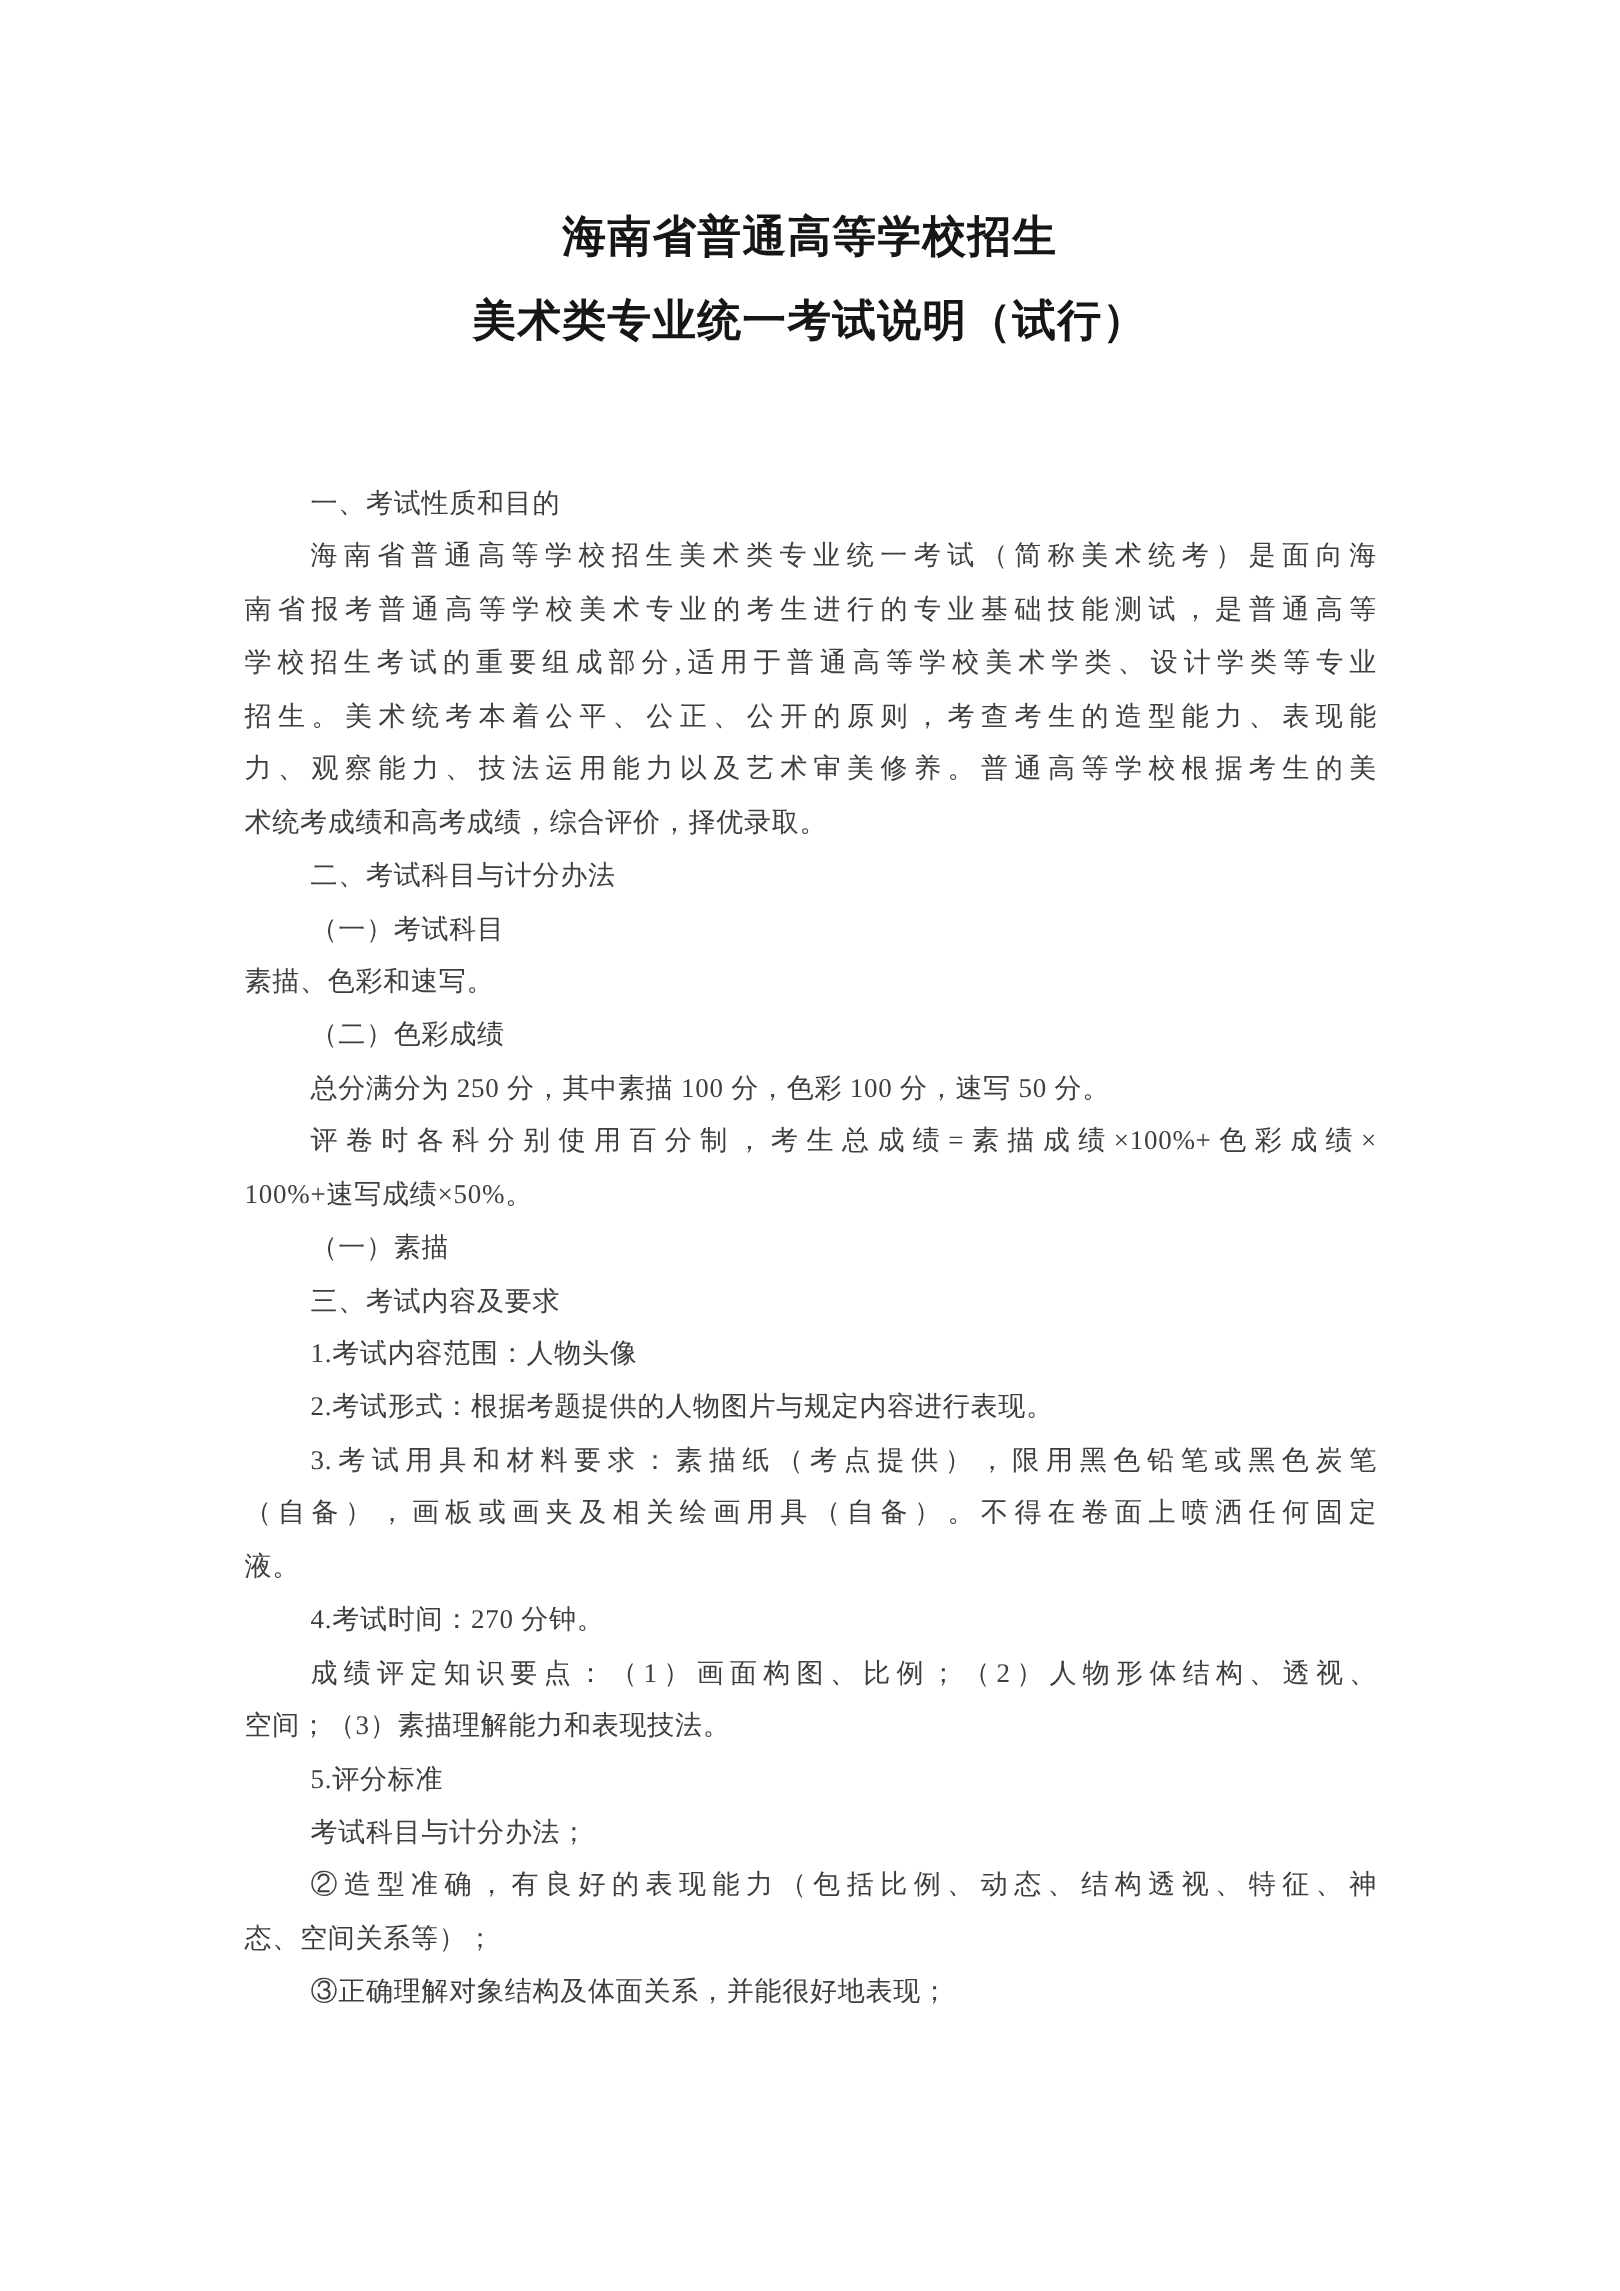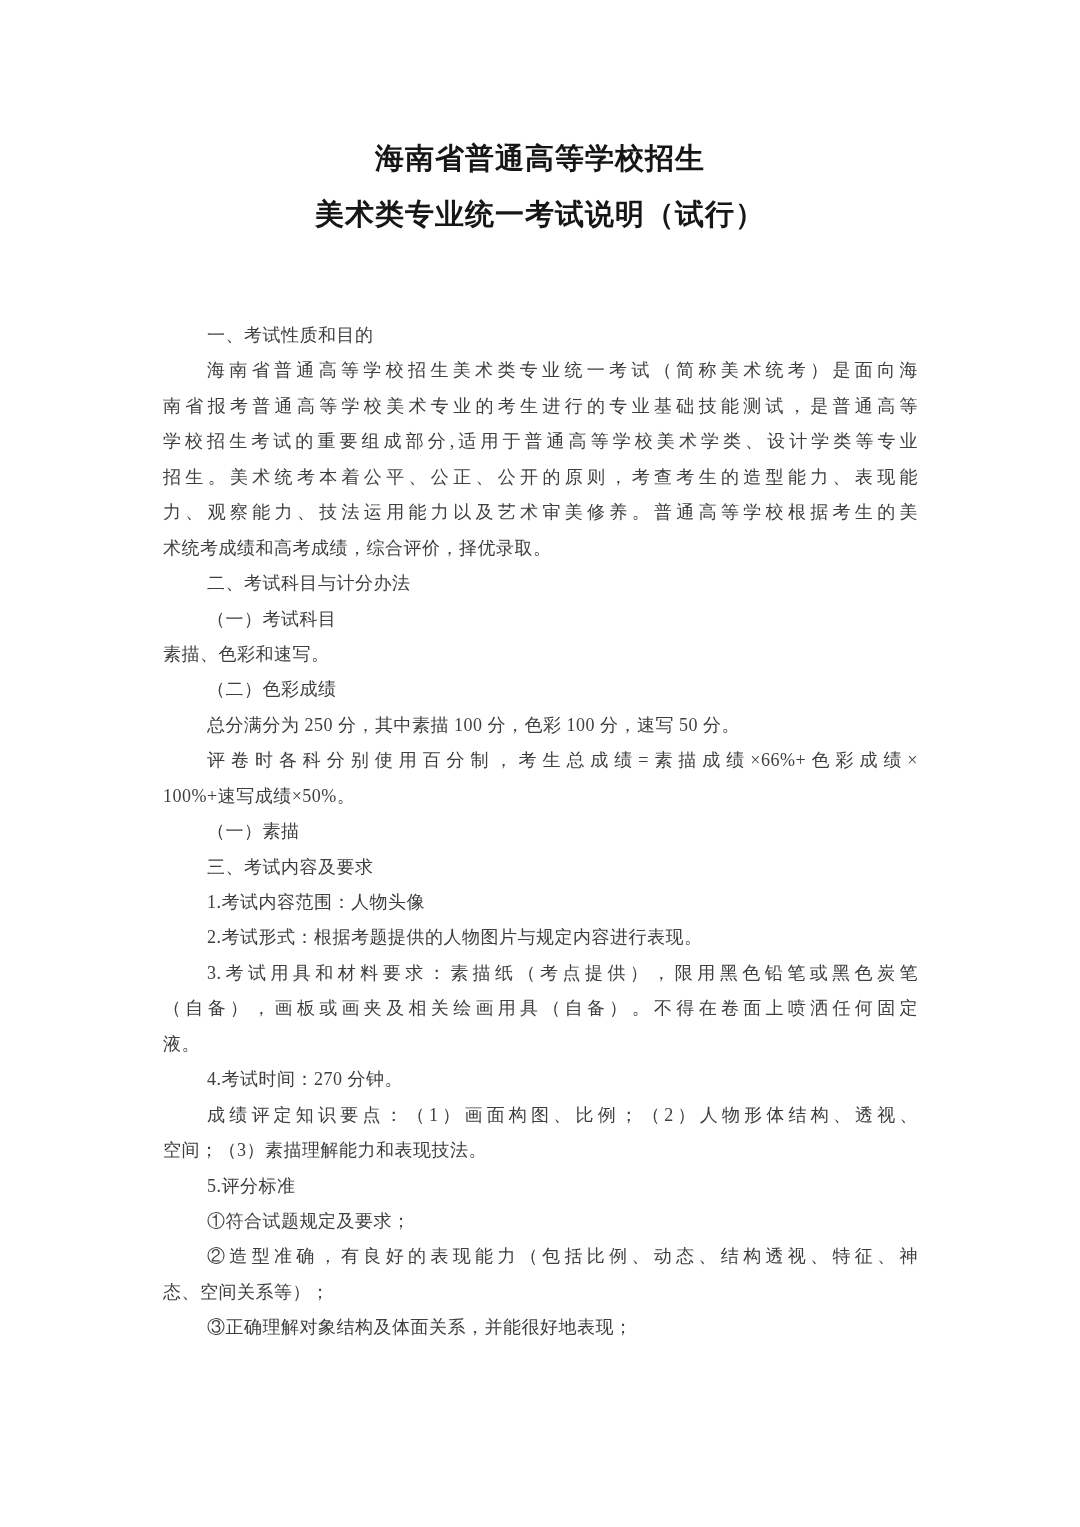--- a/index.html
+++ b/index.html
@@ -76,33 +76,33 @@
       <div class="line j">南省报考普通高等学校美术专业的考生进行的专业基础技能测试，是普通高等</div>
       <div class="line j">学校招生考试的重要组成部分,适用于普通高等学校美术学类、设计学类等专业</div>
       <div class="line j">招生。美术统考本着公平、公正、公开的原则，考查考生的造型能力、表现能</div>
       <div class="line j">力、观察能力、技法运用能力以及艺术审美修养。普通高等学校根据考生的美</div>
       <div class="line">术统考成绩和高考成绩，综合评价，择优录取。</div>
       <div class="line i">二、考试科目与计分办法</div>
       <div class="line i">（一）考试科目</div>
       <div class="line">素描、色彩和速写。</div>
       <div class="line i">（二）色彩成绩</div>
       <div class="line i">总分满分为 250 分，其中素描 100 分，色彩 100 分，速写 50 分。</div>
-      <div class="line i j">评卷时各科分别使用百分制，考生总成绩=素描成绩×66%+色彩成绩×</div>
+      <div class="line i j">评卷时各科分别使用百分制，考生总成绩=素描成绩×100%+色彩成绩×</div>
       <div class="line">100%+速写成绩×50%。</div>
       <div class="line i">（一）素描</div>
       <div class="line i">三、考试内容及要求</div>
       <div class="line i">1.考试内容范围：人物头像</div>
       <div class="line i">2.考试形式：根据考题提供的人物图片与规定内容进行表现。</div>
       <div class="line i j">3.考试用具和材料要求：素描纸（考点提供），限用黑色铅笔或黑色炭笔</div>
       <div class="line j">（自备），画板或画夹及相关绘画用具（自备）。不得在卷面上喷洒任何固定</div>
       <div class="line">液。</div>
       <div class="line i">4.考试时间：270 分钟。</div>
       <div class="line i j">成绩评定知识要点：（1）画面构图、比例；（2）人物形体结构、透视、</div>
       <div class="line">空间；（3）素描理解能力和表现技法。</div>
       <div class="line i">5.评分标准</div>
-      <div class="line i">①符合试题规定及要求；</div>
+      <div class="line i">考试科目与计分办法；</div>
       <div class="line i j">②造型准确，有良好的表现能力（包括比例、动态、结构透视、特征、神</div>
       <div class="line">态、空间关系等）；</div>
       <div class="line i">③正确理解对象结构及体面关系，并能很好地表现；</div>
     </div>
 
   <div class="pagenum">1</div>
 </div>
 
 </body></html>

